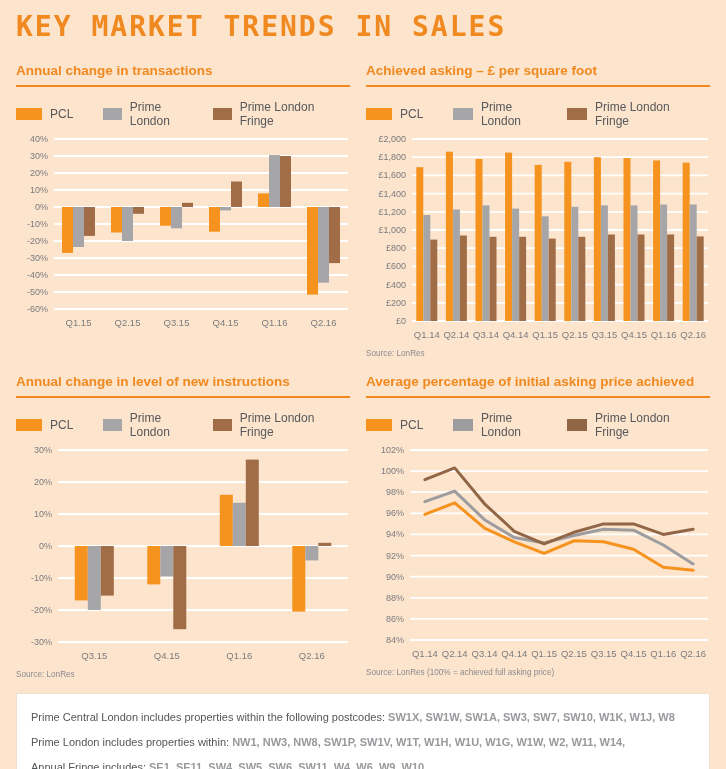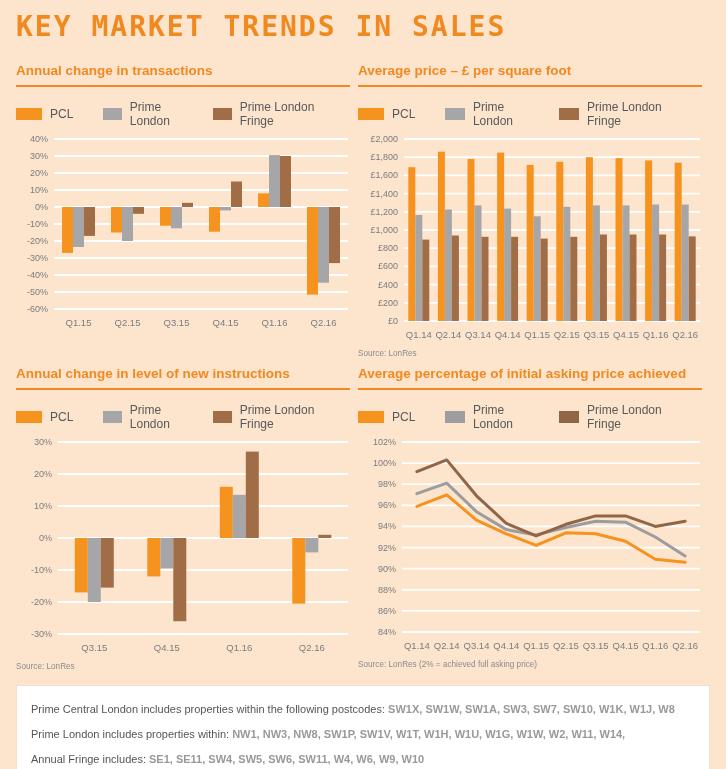--- a/index.html
+++ b/index.html
@@ -15,21 +15,21 @@
   .page{padding:8px 16px 0 16px;}
   h1.page-title{
     margin:2px 0 20px 0;
     font-family:"DejaVu Sans Mono", monospace;
     font-size:28px;font-weight:bold;letter-spacing:2px;
     color:#f0891f;
   }
   .grid{
     display:grid;
     grid-template-columns:334px 344px;
-    column-gap:16px;row-gap:16px;gap:8px;
+    column-gap:16px;row-gap:16px;
   }
   .panel{min-width:0;}
   h2.chart-title{
     margin:0;padding:0 0 7px 0;
     font-size:13.5px;font-weight:bold;color:#f0891f;
     border-bottom:2px solid #f0891f;
   }
   .legend{display:flex;align-items:center;margin:13px 0 6px 0;font-size:12px;color:#58595b;}
   .legend-item{display:flex;align-items:center;margin-right:30px;}
   .legend-swatch{display:inline-block;width:26px;height:12px;margin-right:8px;}
@@ -117,21 +117,21 @@
           <text x="62.5" y="192" text-anchor="middle" class="x-label">Q1.15</text>
           <text x="111.5" y="192" text-anchor="middle" class="x-label">Q2.15</text>
           <text x="160.5" y="192" text-anchor="middle" class="x-label">Q3.15</text>
           <text x="209.5" y="192" text-anchor="middle" class="x-label">Q4.15</text>
           <text x="258.5" y="192" text-anchor="middle" class="x-label">Q1.16</text>
           <text x="307.5" y="192" text-anchor="middle" class="x-label">Q2.16</text>
         </svg>
     </section>
 
     <section class="panel">
-      <h2 class="chart-title">Average price – £ per square foot</h2>
+      <h2 class="chart-title">Achieved asking – £ per square foot</h2>
       <div class="legend">
           <span class="legend-item">
             <span class="legend-swatch" style="background: rgb(246, 146, 30);"></span>
             <span>PCL</span>
           </span>
           <span class="legend-item">
             <span class="legend-swatch" style="background: rgb(166, 166, 169);"></span>
             <span>Prime London</span>
           </span>
           <span class="legend-item">
@@ -301,21 +301,21 @@
           <text x="88.7" y="212" text-anchor="middle" class="x-label">Q2.14</text>
           <text x="118.5" y="212" text-anchor="middle" class="x-label">Q3.14</text>
           <text x="148.3" y="212" text-anchor="middle" class="x-label">Q4.14</text>
           <text x="178.1" y="212" text-anchor="middle" class="x-label">Q1.15</text>
           <text x="207.9" y="212" text-anchor="middle" class="x-label">Q2.15</text>
           <text x="237.7" y="212" text-anchor="middle" class="x-label">Q3.15</text>
           <text x="267.5" y="212" text-anchor="middle" class="x-label">Q4.15</text>
           <text x="297.3" y="212" text-anchor="middle" class="x-label">Q1.16</text>
           <text x="327.1" y="212" text-anchor="middle" class="x-label">Q2.16</text>
         </svg>
-      <div class="source">Source: LonRes (2% = achieved full asking price)</div>
+      <div class="source">Source: LonRes (100% = achieved full asking price)</div>
     </section>
 
   </div>
 
   <div class="footer">
     <p><span class="f-label">Prime Central London includes properties within the following postcodes:</span> <span class="f-codes">SW1X, SW1W, SW1A, SW3, SW7, SW10, W1K, W1J, W8</span></p>
     <p><span class="f-label">Prime London includes properties within:</span> <span class="f-codes">NW1, NW3, NW8, SW1P, SW1V, W1T, W1H, W1U, W1G, W1W, W2, W11, W14,</span></p>
     <p><span class="f-label">Annual Fringe includes:</span> <span class="f-codes">SE1, SE11, SW4, SW5, SW6, SW11, W4, W6, W9, W10</span></p>
   </div>
 </div>

